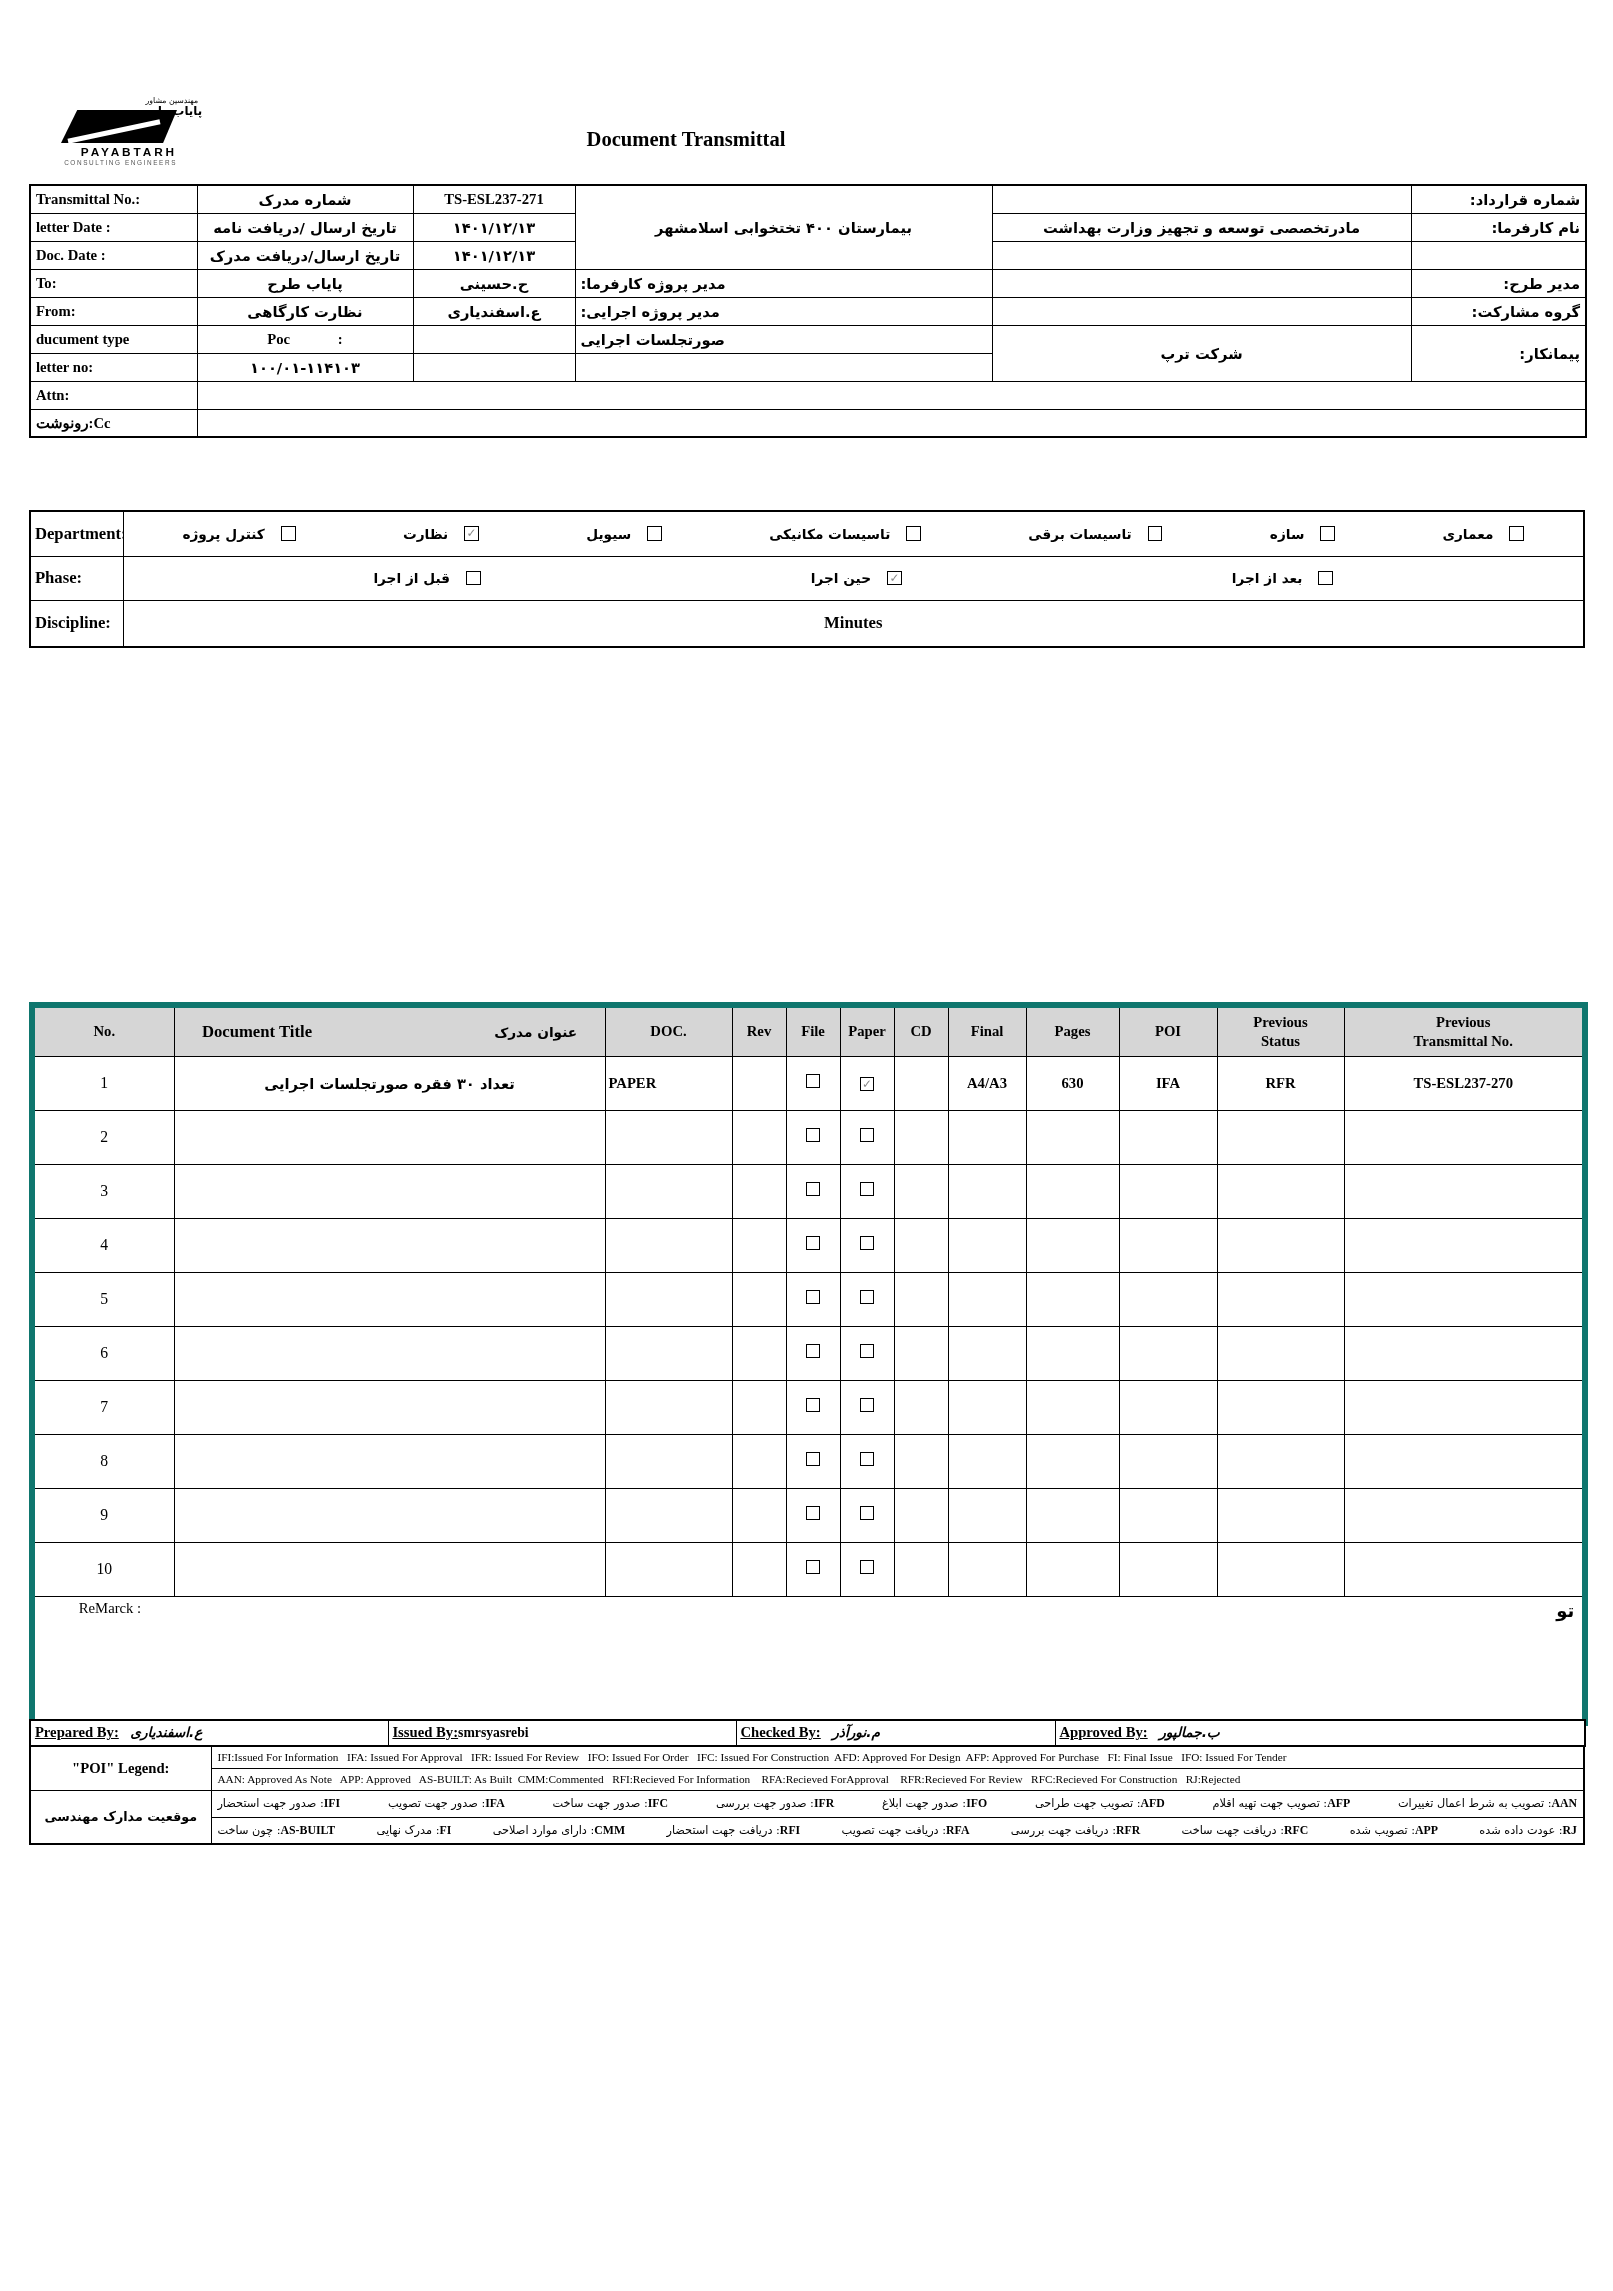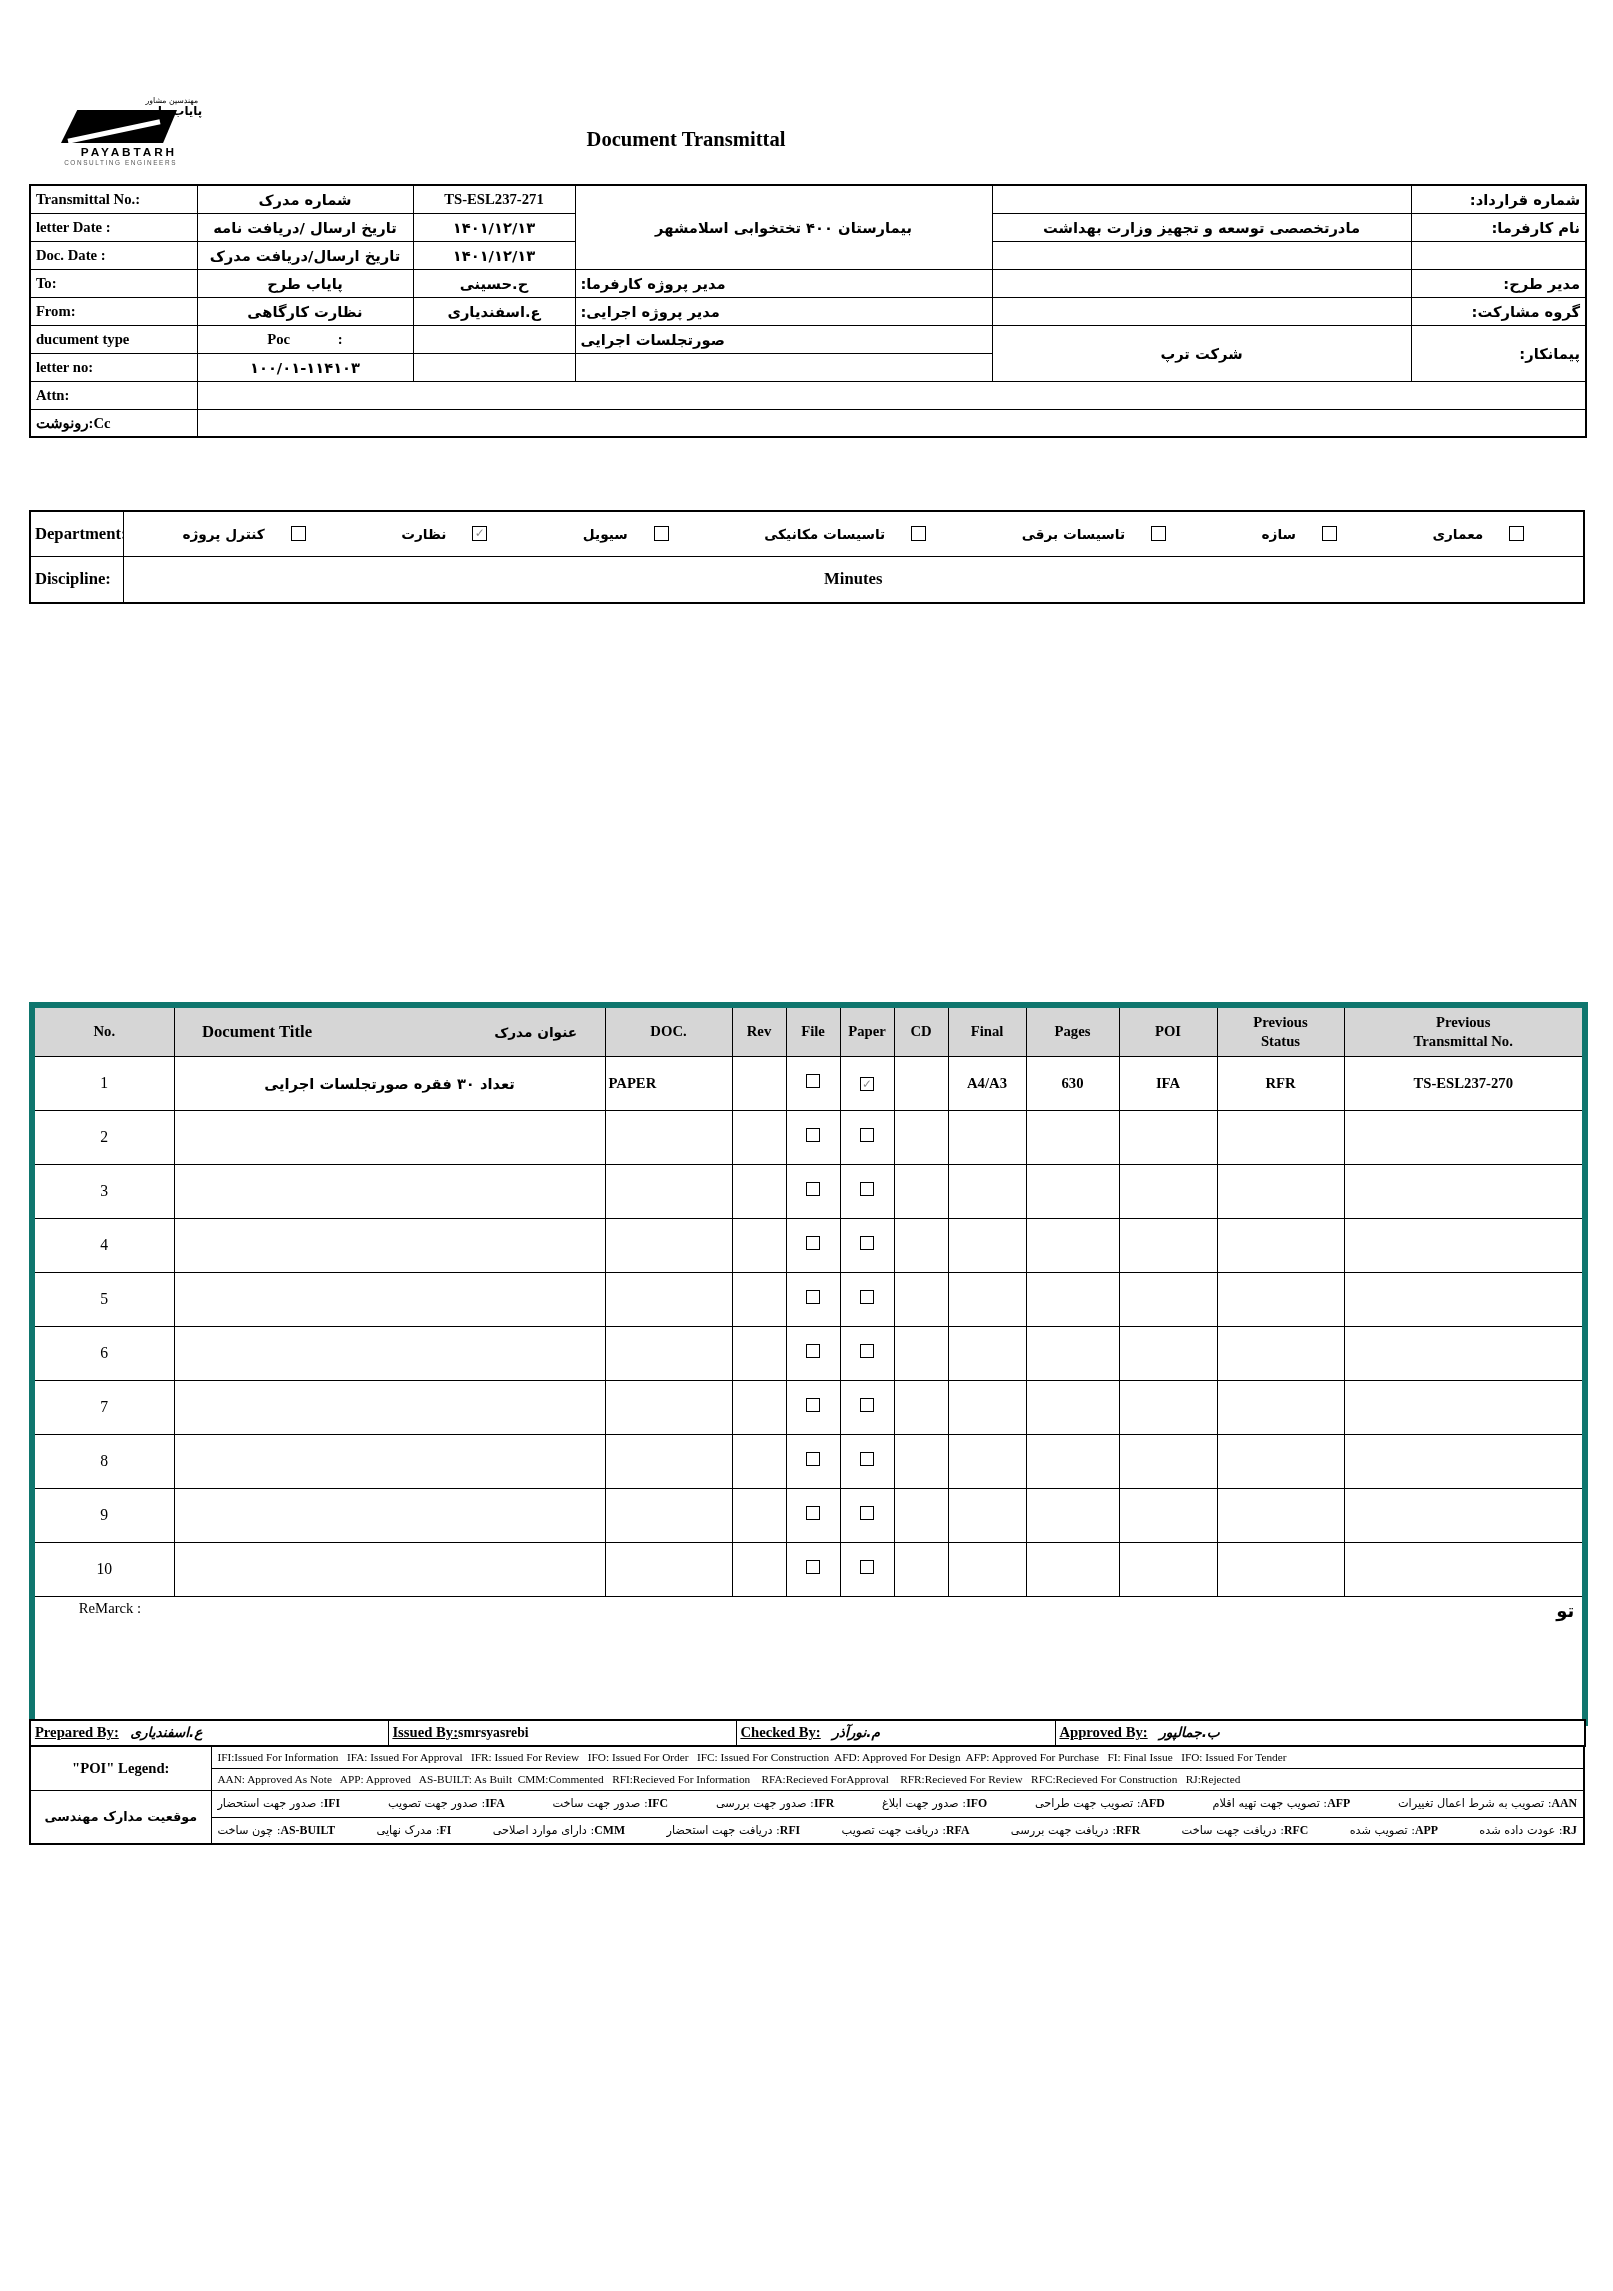--- a/index.html
+++ b/index.html
@@ -43,21 +43,21 @@
   .t1 .val { font-weight:bold; font-size:14.7px; text-align:center; }
   .proj { font-size:14.7px; }
   .poc { font-weight:bold; font-size:15.7px; text-align:center; word-spacing:44px; }
 
   
   .t2 { position:absolute; top:510px; left:29px; width:1555px; border:2px solid #000; }
   .t2 td { font-size:16.7px; }
   .t2 .row-lbl { font-weight:bold; padding-left:3.9px; }
   .opt-row { display:flex; justify-content:space-between; align-items:center; padding:0 54px; height:100%; }
   .phase-row { padding:0 245px; }
-  .opt { display:flex; align-items:center; gap:26px; }
+  .opt { display:flex; align-items:center; gap:16px; }
   .opt .fa { font-size:13.7px; }
   .cbx { display:inline-block; width:14.7px; height:14.7px; border:1.6px solid #000; background:#fff;
          font-size:11.8px; line-height:12.7px; text-align:center; color:#8a8a8a;
          font-family:"DejaVu Sans", sans-serif; }
   .h46 { height:45px; } .h45 { height:44px; } .h48 { height:47px; }
   .discipline-val { text-align:center; font-weight:bold; font-size:18.6px; }
 
   
   .t3 { position:absolute; top:1002px; left:29px; width:1555px; border:6px solid #0f766e; }
   .t3 td { font-size:14.7px; }
@@ -205,20 +205,39 @@
         <div class="opt">
           <span class="fa">تاسیسات برقی</span>
           <span class="cbx"></span>
         </div>
         <div class="opt">
           <span class="fa">سازه</span>
           <span class="cbx"></span>
         </div>
         <div class="opt">
           <span class="fa">معماری</span>
+          <span class="cbx"></span>
+        </div>
+      </div>
+    </td>
+  </tr>
+  <tr>
+    <td class="row-lbl h45">Phase:</td>
+    <td class="h45">
+      <div class="opt-row phase-row">
+        <div class="opt">
+          <span class="fa">قبل از اجرا</span>
+          <span class="cbx"></span>
+        </div>
+        <div class="opt">
+          <span class="fa">حین اجرا</span>
+          <span class="cbx checked">✓</span>
+        </div>
+        <div class="opt">
+          <span class="fa">بعد از اجرا</span>
           <span class="cbx"></span>
         </div>
       </div>
     </td>
   </tr>
   <tr>
     <td class="row-lbl h48">Discipline:</td>
     <td class="h48 discipline-val">Minutes</td>
   </tr>
 </tbody>

